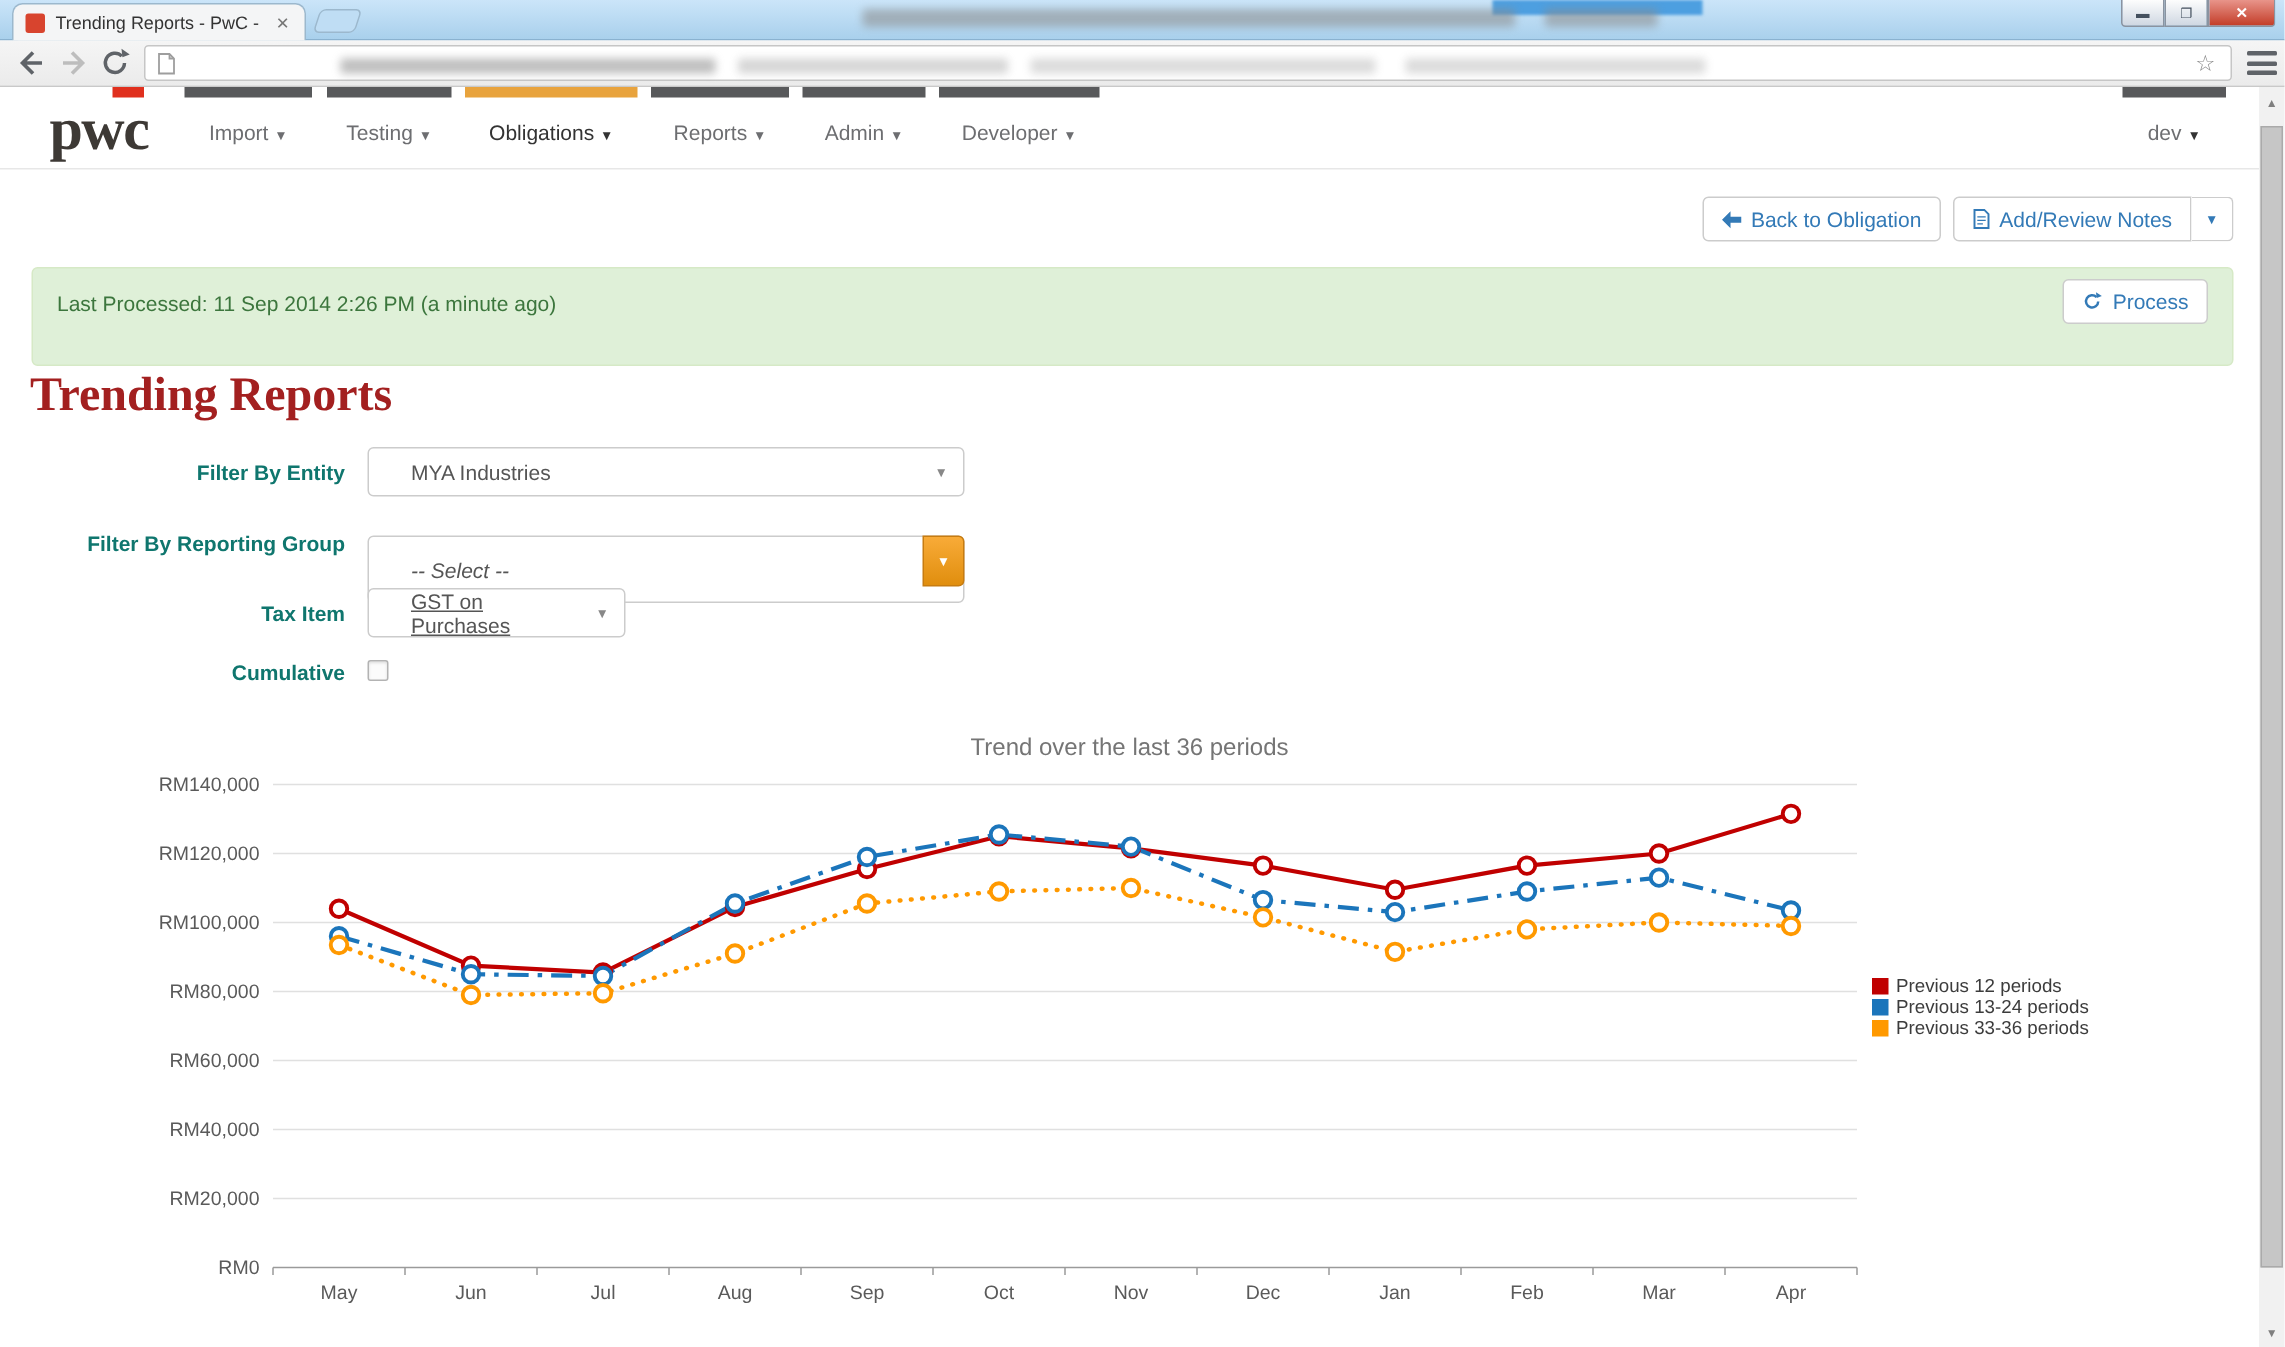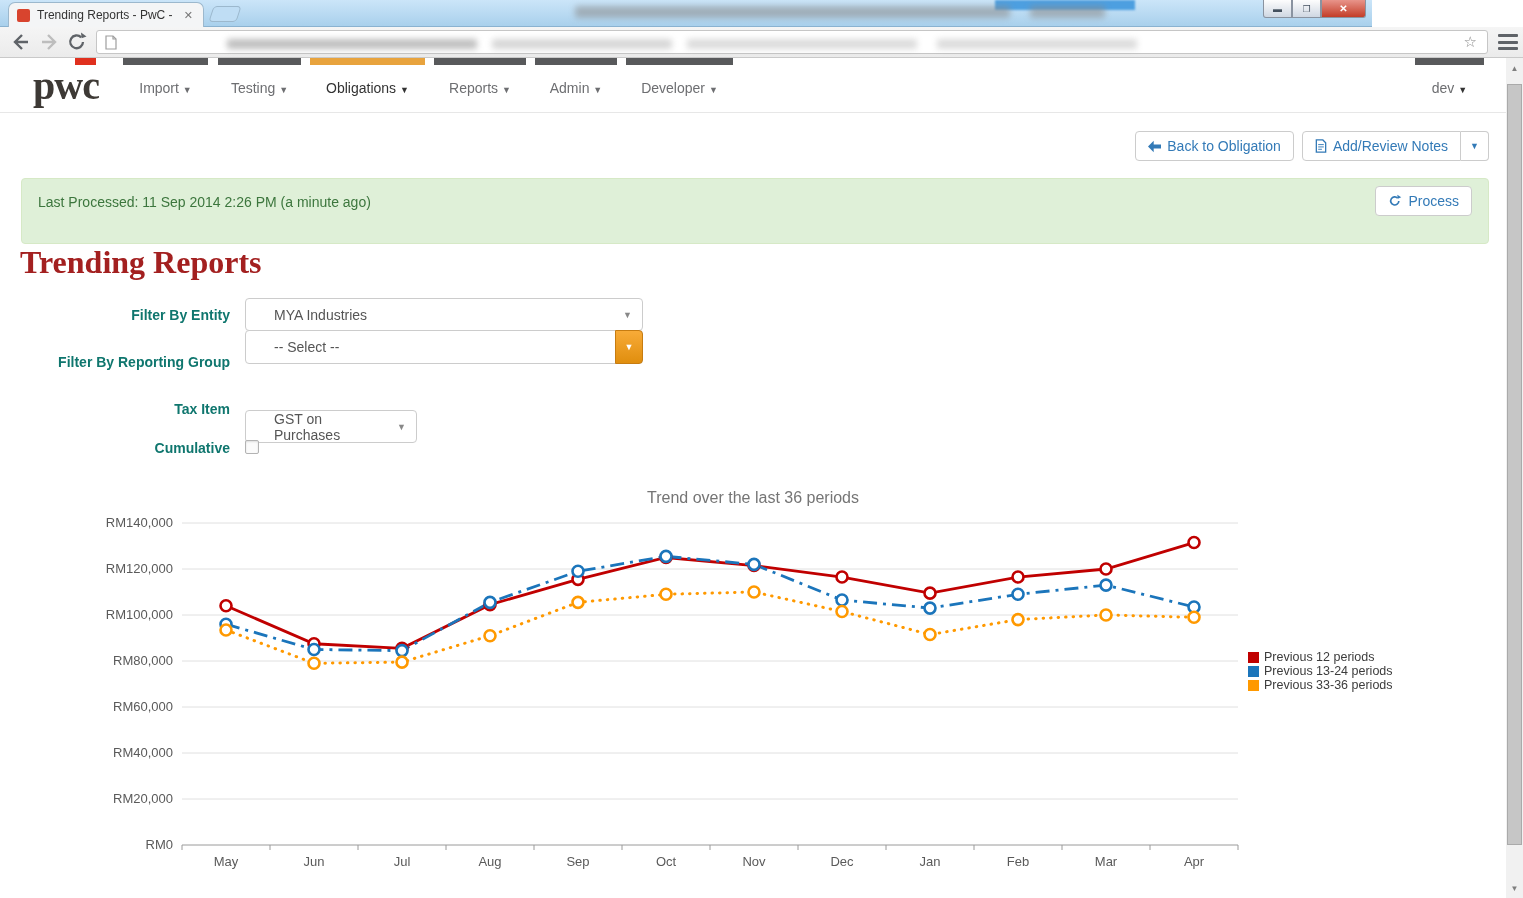--- a/index.html
+++ b/index.html
@@ -1,20 +1,20 @@
 <!DOCTYPE html>
 <html><head>
 <meta charset="utf-8">
 <style>
   * { margin:0; padding:0; box-sizing:border-box; }
   html,body { width:1523px; height:898px; overflow:hidden; background:#fff;
               font-family:"Liberation Sans", sans-serif; }
 
   
-  .titlebar { position:absolute; left:0; top:0; width:1372px; height:27px;
+  .titlebar { position:absolute; left:0; top:0; width:1523px; height:27px;
               background:linear-gradient(#cbe5f9,#a9d0ec); border-bottom:1px solid #8ab2d0; }
   .bg-window-fragment { position:absolute; left:995px; top:0; width:140px; height:10px;
               background:#4d9fe0; filter:blur(1px); }
   .redact { background:#8a8a8a; border-radius:2px; filter:blur(3px); opacity:.55; position:absolute; }
   .tab { position:absolute; left:8px; top:2px; width:196px; height:25px;
          background:#f4f5f6; border:1px solid #9cb8cd; border-bottom:none;
          border-radius:7px 7px 0 0; display:flex; align-items:center; padding:0 8px; gap:7px; }
   .tab-favicon { width:13px; height:13px; background:#d8442e; border-radius:2px; flex:0 0 auto; }
   .tab-title { font-size:12px; color:#333; white-space:nowrap; overflow:hidden; flex:1; }
   .tab-close { font-size:11px; color:#777; padding:0 2px; cursor:default; }
@@ -215,29 +215,29 @@
 
   <h1 class="page-title">Trending Reports</h1>
 
   <div class="form-label" style="top:249px;">Filter By Entity</div>
   <div class="select" style="top:240px;width:398px;">
     <span>MYA Industries</span>
     <span class="sel-caret">▼</span>
   </div>
 
   <div class="form-label" style="top:296px;">Filter By Reporting Group</div>
-  <div class="select" style="top:272px;width:398px;height:34px;">
+  <div class="select" style="top:299px;width:398px;height:45px;font-style:italic;">
     <span>-- Select --</span>
     <div class="orange-addon">
       <span>▼</span>
     </div>
   </div>
 
   <div class="form-label" style="top:343px;">Tax Item</div>
-  <div class="select" style="top:352px;width:172px;">
+  <div class="select" style="top:334px;width:172px;text-decoration:underline;">
     <span>GST on Purchases</span>
     <span class="sel-caret">▼</span>
   </div>
 
   <div class="form-label" style="top:382px;">Cumulative</div>
   <div class="checkbox" style="top:382px;"></div>
 
   <div class="chart-wrap">
     <svg id="chart-svg" width="1506" height="400">
         <text x="753" y="18" text-anchor="middle" fill="#757575" font-size="16" font-family="Liberation Sans, sans-serif">Trend over the last 36 periods</text>

